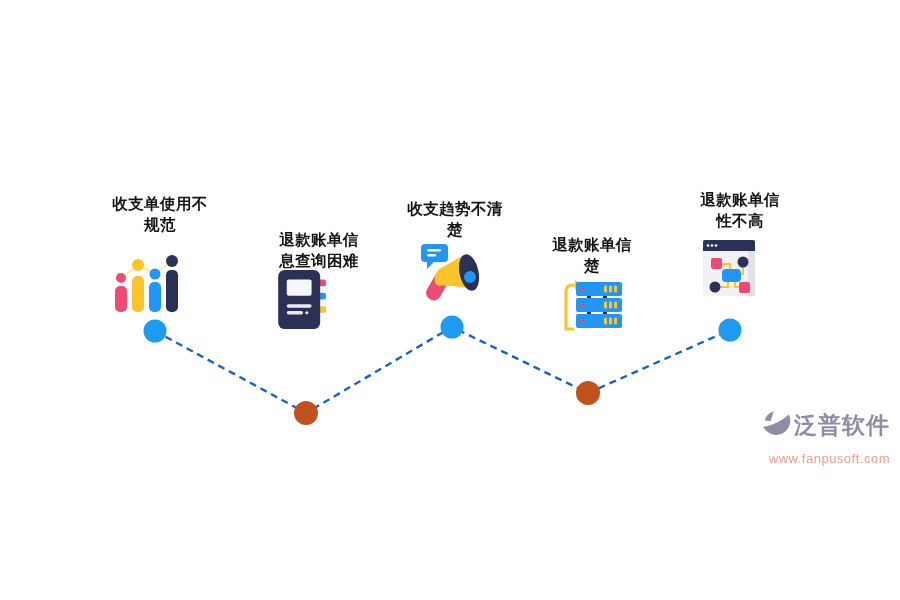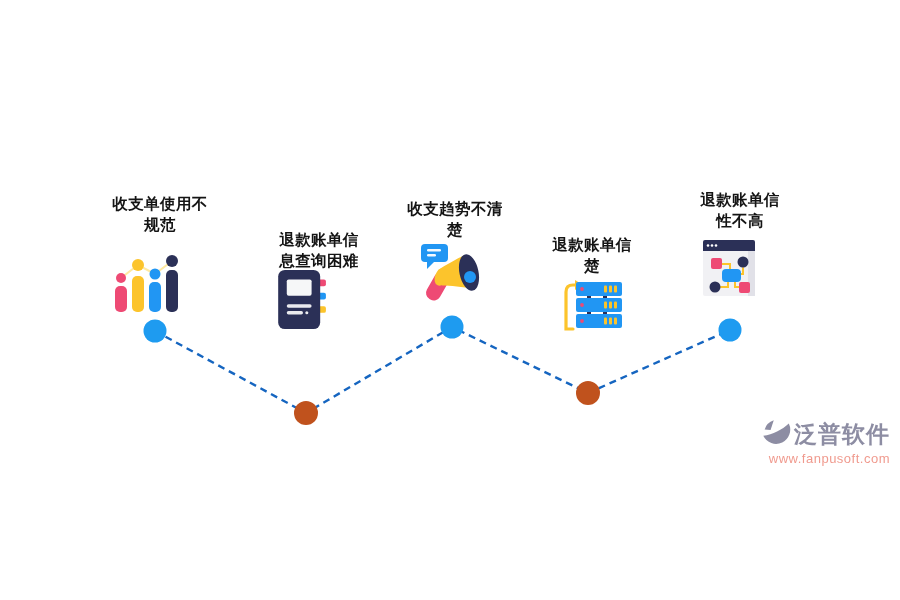--- a/index.html
+++ b/index.html
@@ -15,21 +15,21 @@
   .overlay{position:absolute;left:0;top:0;width:900px;height:600px;}
   
   .f-pink{fill:var(--pink);}  .f-yellow{fill:var(--yellow);}  .f-blue{fill:var(--blue);}
   .f-navy{fill:var(--navy);}  .f-white{fill:#fff;}  .f-paper{fill:#f1f1f4;}  .f-paper-dk{fill:#e1e1e8;}
   .s-yellow{stroke:var(--yellow);fill:none;stroke-linecap:round;}
   .s-lightline{stroke:#ffe9a0;fill:none;}
   .s-dash{stroke:var(--line-blue);fill:none;stroke-width:2.4;stroke-dasharray:7 5;}
   .watermark{position:absolute;right:10px;bottom:6px;text-align:right;}
   .wm-row{display:flex;align-items:center;justify-content:space-between;gap:2px;}
   .wm-brand{font-size:23px;font-weight:bold;color:var(--logo-gray,#8d8da3);letter-spacing:1px;}
-  .wm-url{font-size:13px;color:var(--logo-salmon,#f09a8e);letter-spacing:.5px;margin-top:1px;}
+  .wm-url{font-size:13px;color:var(--logo-salmon,#f09a8e);letter-spacing:.5px;margin-top:10px;}
 </style>
 </head>
 <body>
 
 <div class="canvas">
 
   <svg class="overlay" viewBox="0 0 900 600">
     <polyline class="s-dash" points="155,331 306,413 452,327 588,393 730,330"></polyline>
     <circle cx="155" cy="331" r="11.5" style="fill: rgb(30, 155, 240);"></circle>
     <circle cx="306" cy="413" r="12" style="fill: rgb(192, 82, 29);"></circle>

